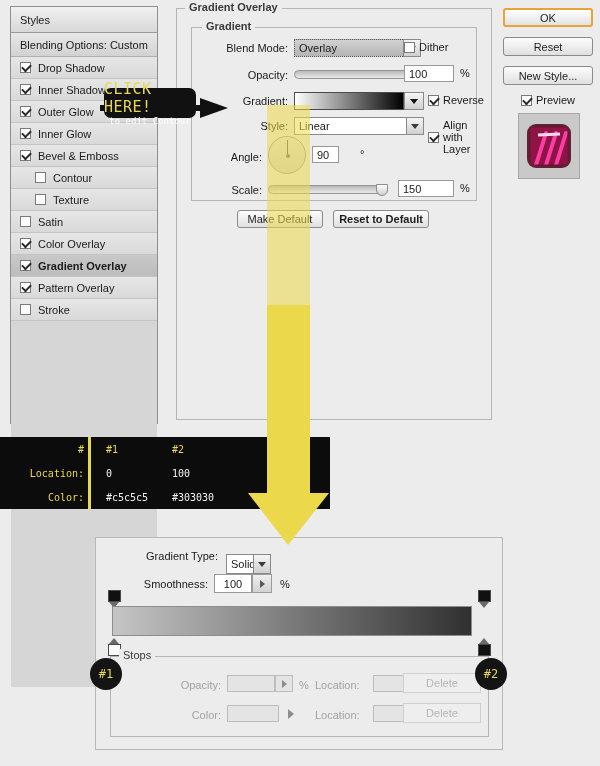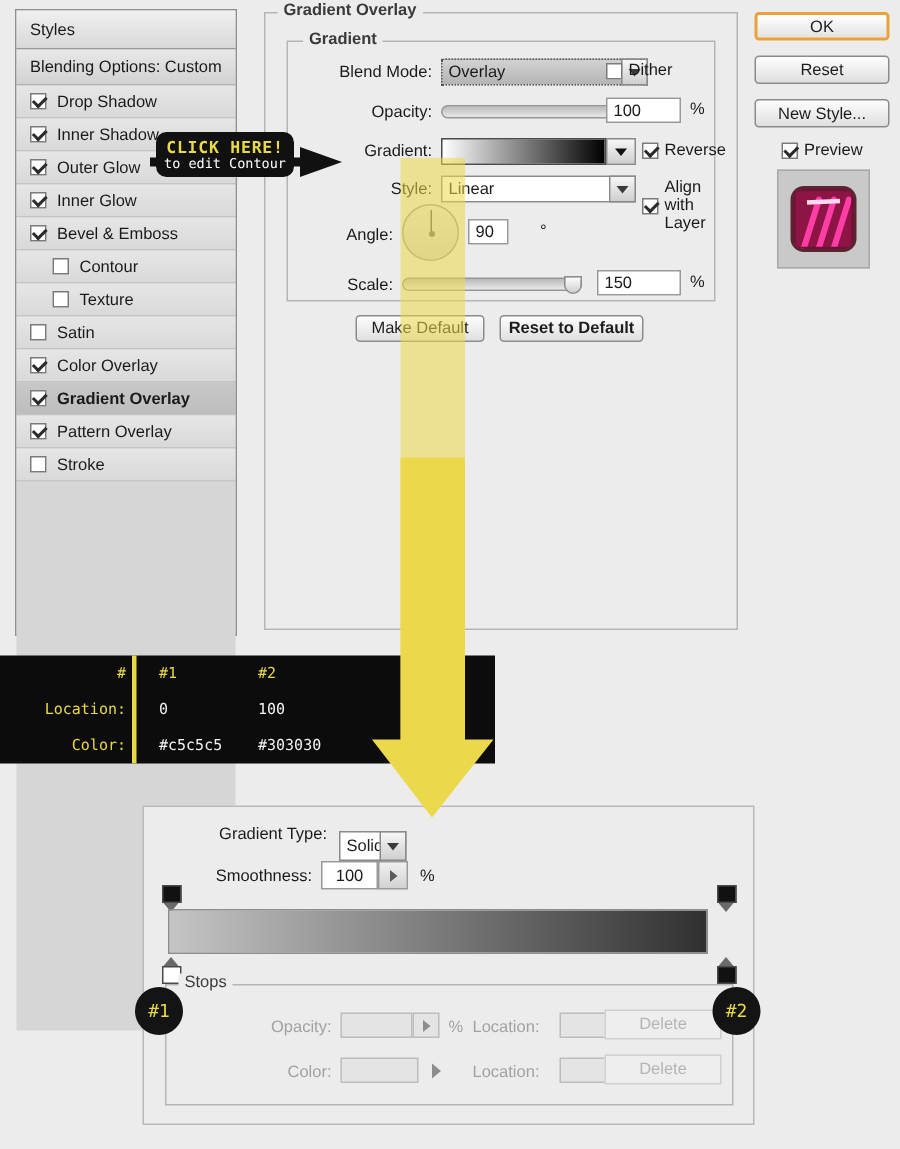--- a/index.html
+++ b/index.html
@@ -118,21 +118,21 @@
               display:flex; align-items:center; justify-content:center; font-size:11px; }
   .spin { width:18px; border:1px solid #bdbdbd; background:#e4e4e4;
           display:flex; align-items:center; justify-content:center; }
   .spin .tri{ width:0;height:0;border-top:4px solid transparent;border-bottom:4px solid transparent;border-left:5px solid #8d8d8d; }
 
   
   #tooltip{ position:absolute; left:104px; top:88px; width:92px; height:30px;
             background:#111; border-radius:7px; z-index:20;
             display:flex; flex-direction:column; align-items:center; justify-content:center;
             font-family:"DejaVu Sans Mono", monospace; }
-  #tooltip .l1{ color:#e8d94b; font-size:11px; letter-spacing:.5px;font-weight:bold; }
+  #tooltip .l1{ color:#e8d94b; font-size:15px; letter-spacing:.5px; }
   #tooltip .l2{ color:#ffffff; font-size:9px; }
   #blackarrow{ position:absolute; left:100px; top:90px; z-index:19; }
 
   #yellowarrow{ position:absolute; left:230px; top:105px; width:130px; height:445px;
                 z-index:15; pointer-events:none; }
 </style>
 </head>
 <body>
 
 <div id="styles-panel">
@@ -191,21 +191,21 @@
   <div class="sl-fill"></div>
 </div>
 
 <div class="grpbox" id="go-group">
   <div class="grplabel" style="left:8px; top:-8px;">Gradient Overlay</div>
 
   <div class="grpbox" id="grad-group">
     <div class="grplabel" style="left:10px; top:-8px;">Gradient</div>
 
     <div class="lbl" style="left:0; top:14px; width:96px;">Blend Mode:</div>
-    <div class="combo" style="position:absolute; left:102px; top:11px; width:138px; height:18px; background:linear-gradient(#d2d2d2,#b4b4b4); border:1px dotted #555;">
+    <div class="combo" style="position:absolute; left:102px; top:11px; width:127px; height:18px; background:linear-gradient(#d2d2d2,#b4b4b4); border:1px dotted #555;">
       <span>Overlay</span>
       <span class="arrowbox">
           <span class="caret"></span>
         </span>
     </div>
     <div style="position:absolute; left:212px; top:13px; display:flex; align-items:center; gap:4px;">
       <span class="chk"></span>
       <span>Dither</span>
     </div>
 

